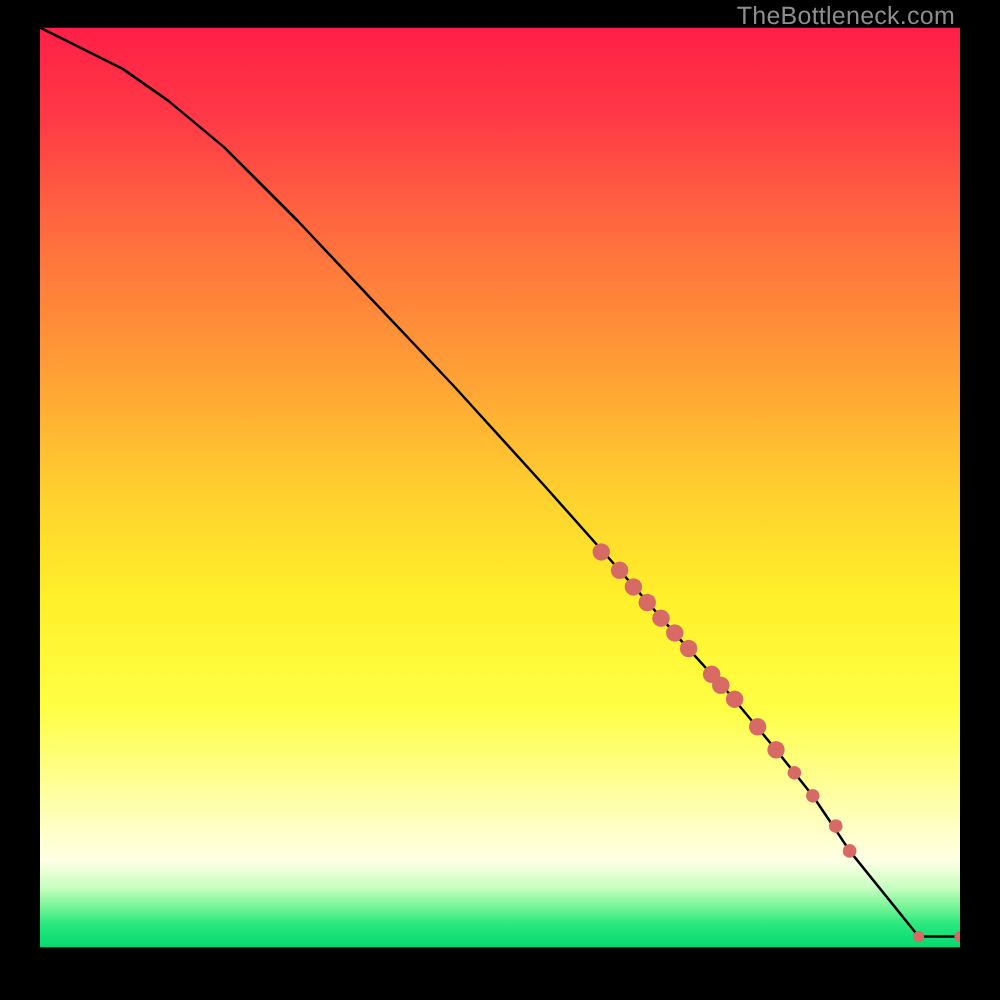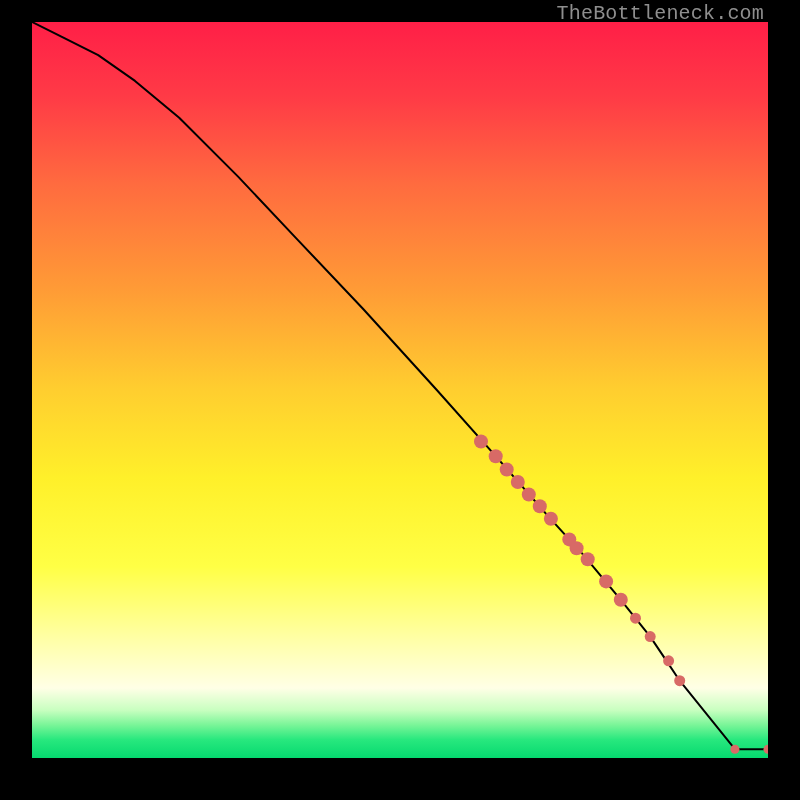--- a/index.html
+++ b/index.html
@@ -20,21 +20,20 @@
     background: #000;
   }
   .watermark {
     position: absolute;
     top: 2px;
     right: 36px;
     color: #8e8e8e;
     font-size: 20px;
     font-weight: 500;
     letter-spacing: 0.2px;
-    font-family: Liberation Mono, monospace;
   }
   svg {
     display: block;
   }
 </style>
 </head>
 <body>
 
 <div class="watermark">TheBottleneck.com</div>
 

